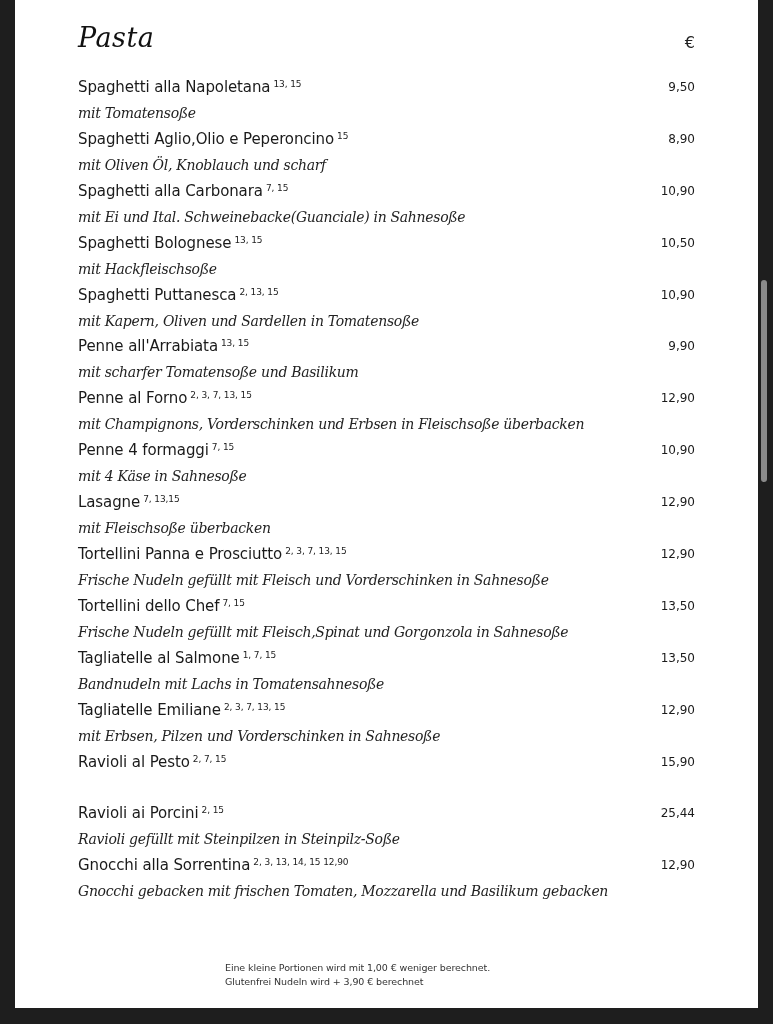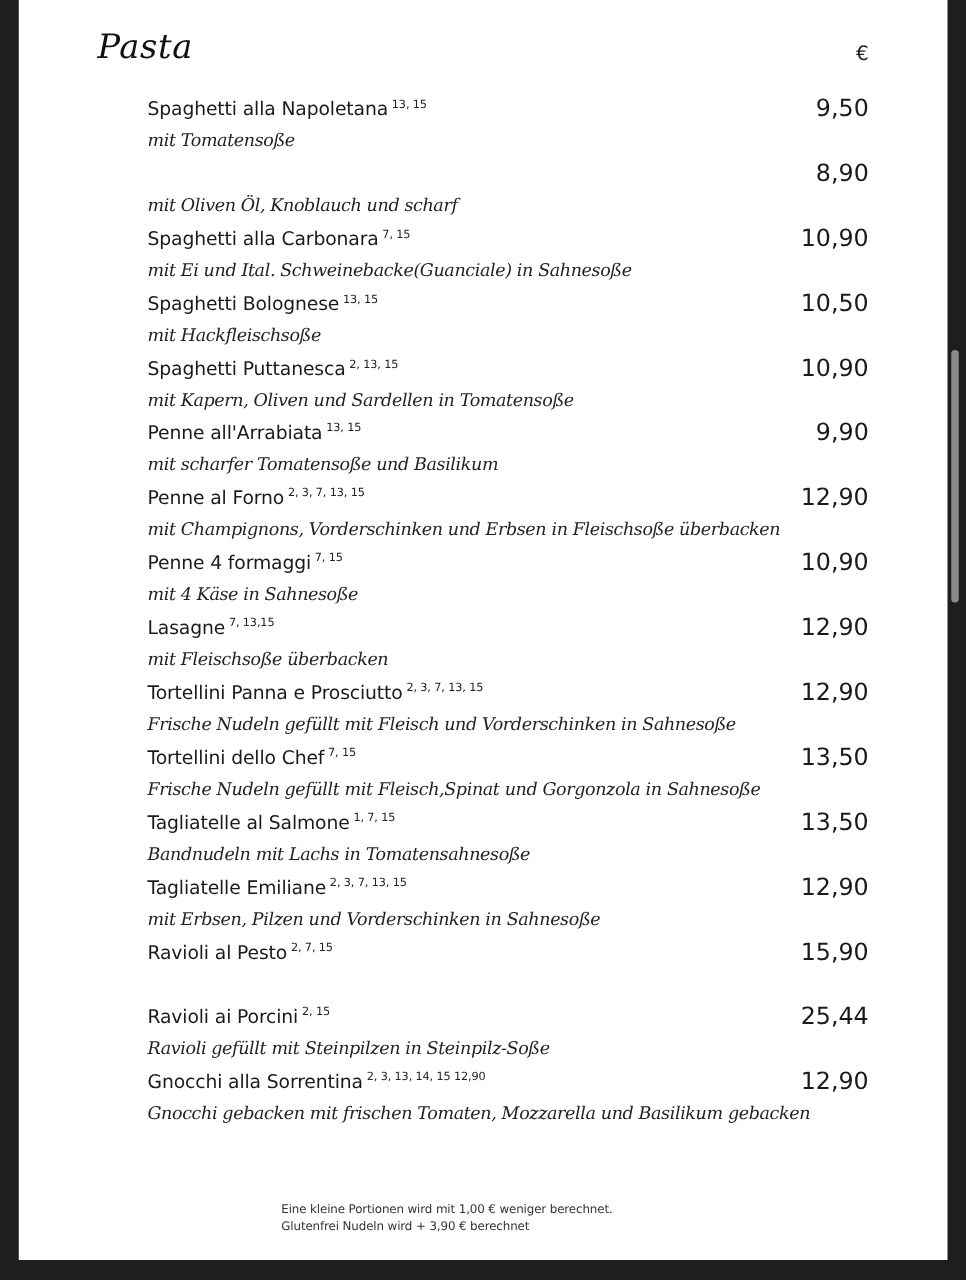--- a/index.html
+++ b/index.html
@@ -15,33 +15,33 @@
   .title {
     position:absolute; left:63px; top:22px;
     font-family:"DejaVu Serif", serif; font-style:italic;
     font-size:27px; color:#111; letter-spacing:0.5px;
   }
   .currency {
     position:absolute; right:63px; top:33px;
     font-family:"DejaVu Sans", sans-serif; font-size:16px; color:#222;
   }
   .items { position:absolute; left:63px; top:76px; width:617px; }
-  .item { position:relative; height:51.9px;margin-left:40px; }
+  .item { position:relative; height:51.9px; }
   .name {
     position:absolute; left:0; top:0; height:22px; line-height:22px;
     font-family:"DejaVu Sans", sans-serif; font-size:15px; color:#1a1a1a;
     white-space:nowrap; letter-spacing:-0.1px;
   }
   .name sup {
     font-size:9px; vertical-align:top; position:relative; top:-3px;
     margin-left:3px; color:#222;
   }
   .price {
     position:absolute; right:0; top:0; height:22px; line-height:22px;
-    font-family:"DejaVu Sans", sans-serif; font-size:19px; color:#1a1a1a;
+    font-family:"DejaVu Sans", sans-serif; font-size:12px; color:#1a1a1a;
   }
   .desc {
     position:absolute; left:0; top:26px; height:22px; line-height:22px;
     font-family:"DejaVu Serif", serif; font-style:italic; font-size:14px;
     color:#222; white-space:nowrap; letter-spacing:-0.3px;
   }
   .footer {
     position:absolute; left:210px; top:961px;
     font-family:"DejaVu Sans", sans-serif; font-size:9.5px; color:#333;
     line-height:14px; letter-spacing:-0.1px;
@@ -58,20 +58,21 @@
   <div class="title">Pasta</div>
   <div class="currency">€</div>
 
   <div class="items">
     <div class="item">
       <div class="name"><span>Spaghetti alla Napoletana</span><sup>13, 15</sup></div>
       <div class="price">9,50</div>
       <div class="desc">mit Tomatensoße</div>
     </div>
     <div class="item">
+      <div class="name"><span>Spaghetti Aglio,Olio e Peperoncino</span><sup>15</sup></div>
       <div class="price">8,90</div>
       <div class="desc">mit Oliven Öl, Knoblauch und scharf</div>
     </div>
     <div class="item">
       <div class="name"><span>Spaghetti alla Carbonara</span><sup>7, 15</sup></div>
       <div class="price">10,90</div>
       <div class="desc">mit Ei und Ital. Schweinebacke(Guanciale) in Sahnesoße</div>
     </div>
     <div class="item">
       <div class="name"><span>Spaghetti Bolognese</span><sup>13, 15</sup></div>

